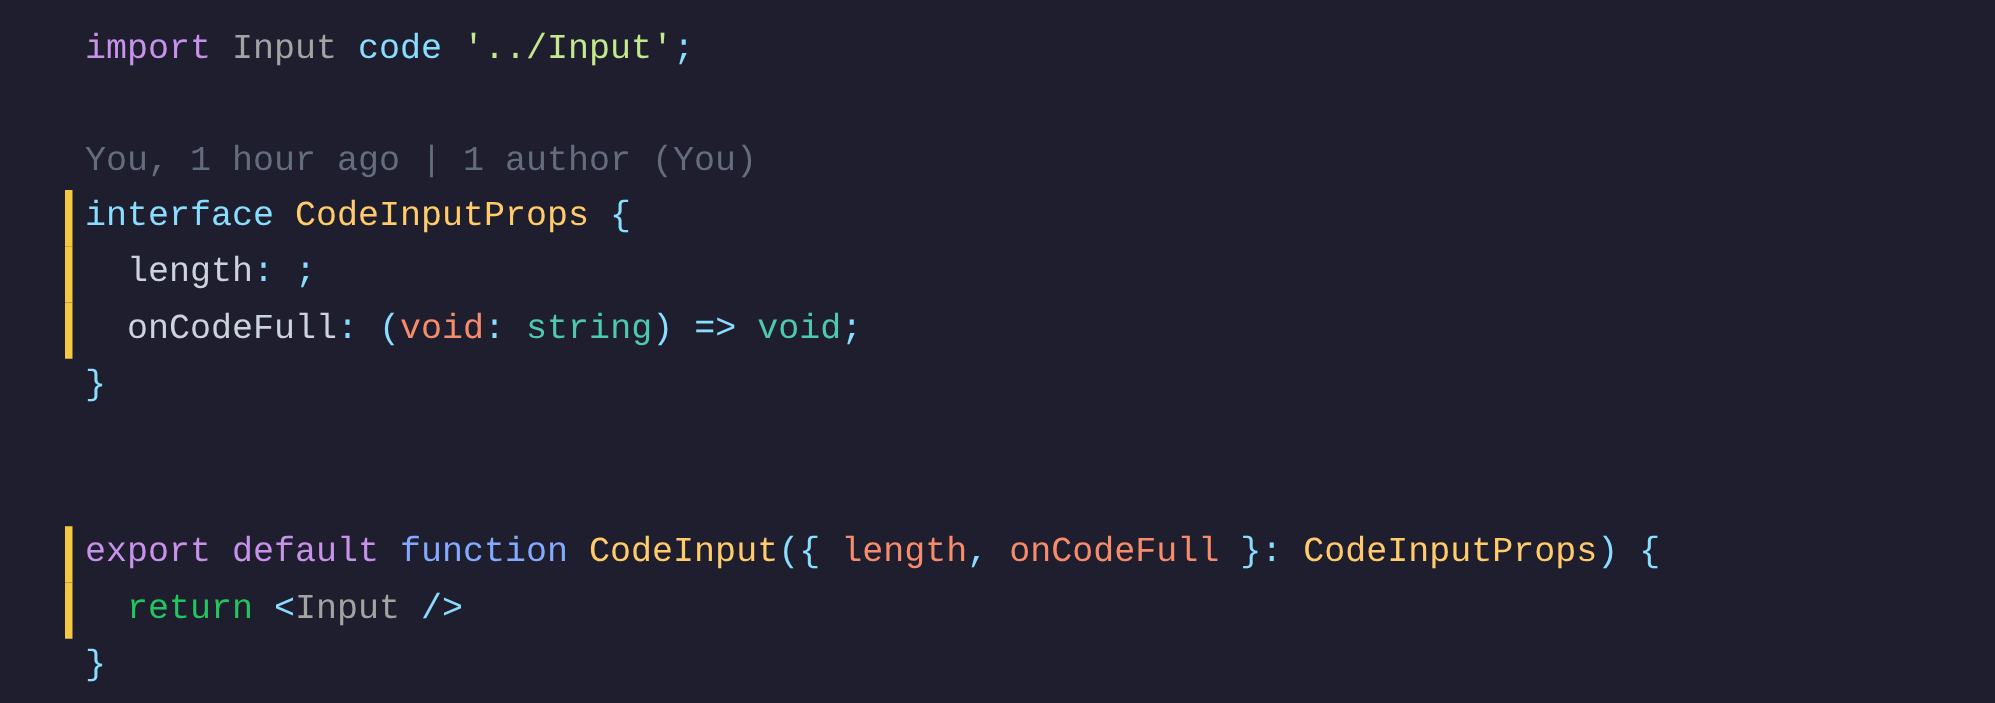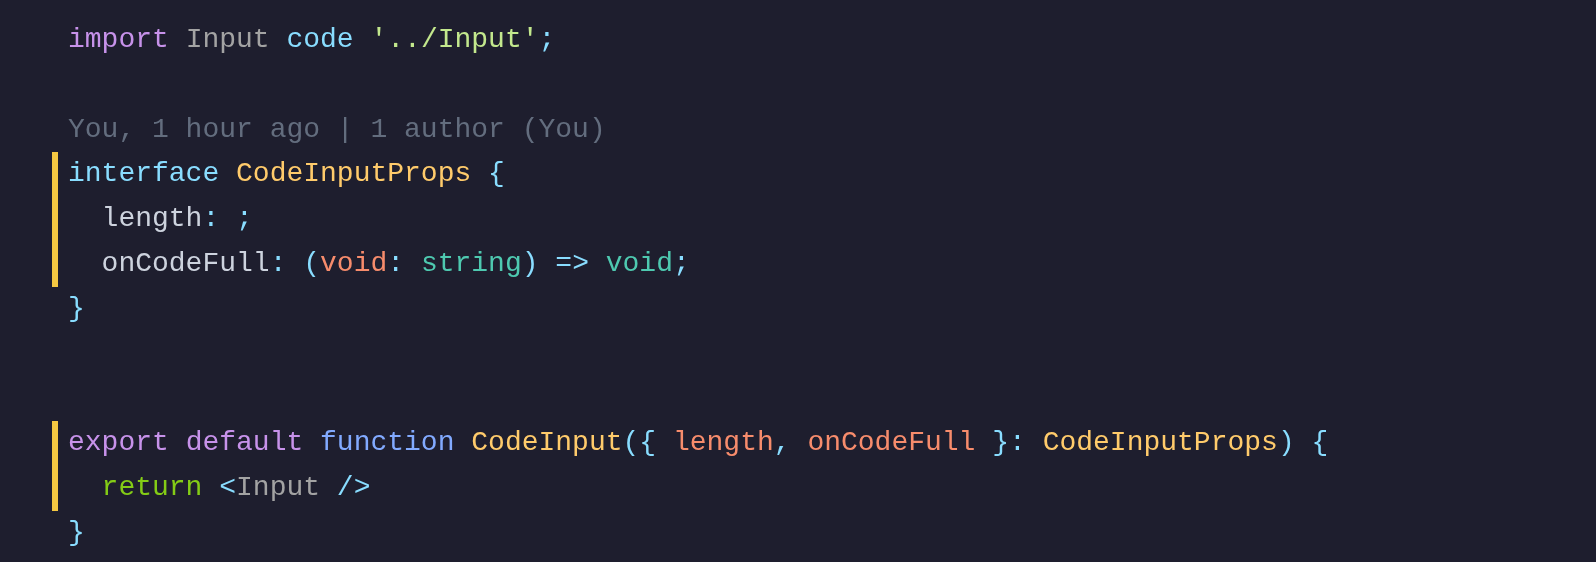--- a/index.html
+++ b/index.html
@@ -53,21 +53,21 @@
     .kw-cyan { color: #89ddff; }          
     .kw-blue { color: #82aaff; }          
     .identifier-white { color: #cdd3de; } 
     .identifier-yellow { color: #ffcb6b; } 
     .string-green { color: #c3e88d; }     
     .punctuation { color: #89ddff; }      
     .type-teal { color: #4ec9b0; }        
     .meta-gray { color: #636d7e; }        
     .input-pink { color: #a3a3a3; }       
     .param-orange { color: #f78c6c; }
-    .return-kw { color: #84cc16; }
+    .return-kw { color: #22c55e; }
     .angle { color: #89ddff; }
   </style>
 </head>
 <body>
 
 <div class="code-editor">
 
 <div class="code-line"><div class="git-gutter-empty"></div><span class="kw-purple">import </span><span class="input-pink">Input </span><span class="kw-cyan">code </span><span class="string-green">'../Input'</span><span class="punctuation">;</span></div>
     <div class="code-line">&nbsp;</div>
     <div class="code-line"><div class="git-gutter-empty"></div><span class="meta-gray">You, 1 hour ago | 1 author (You)</span></div>

